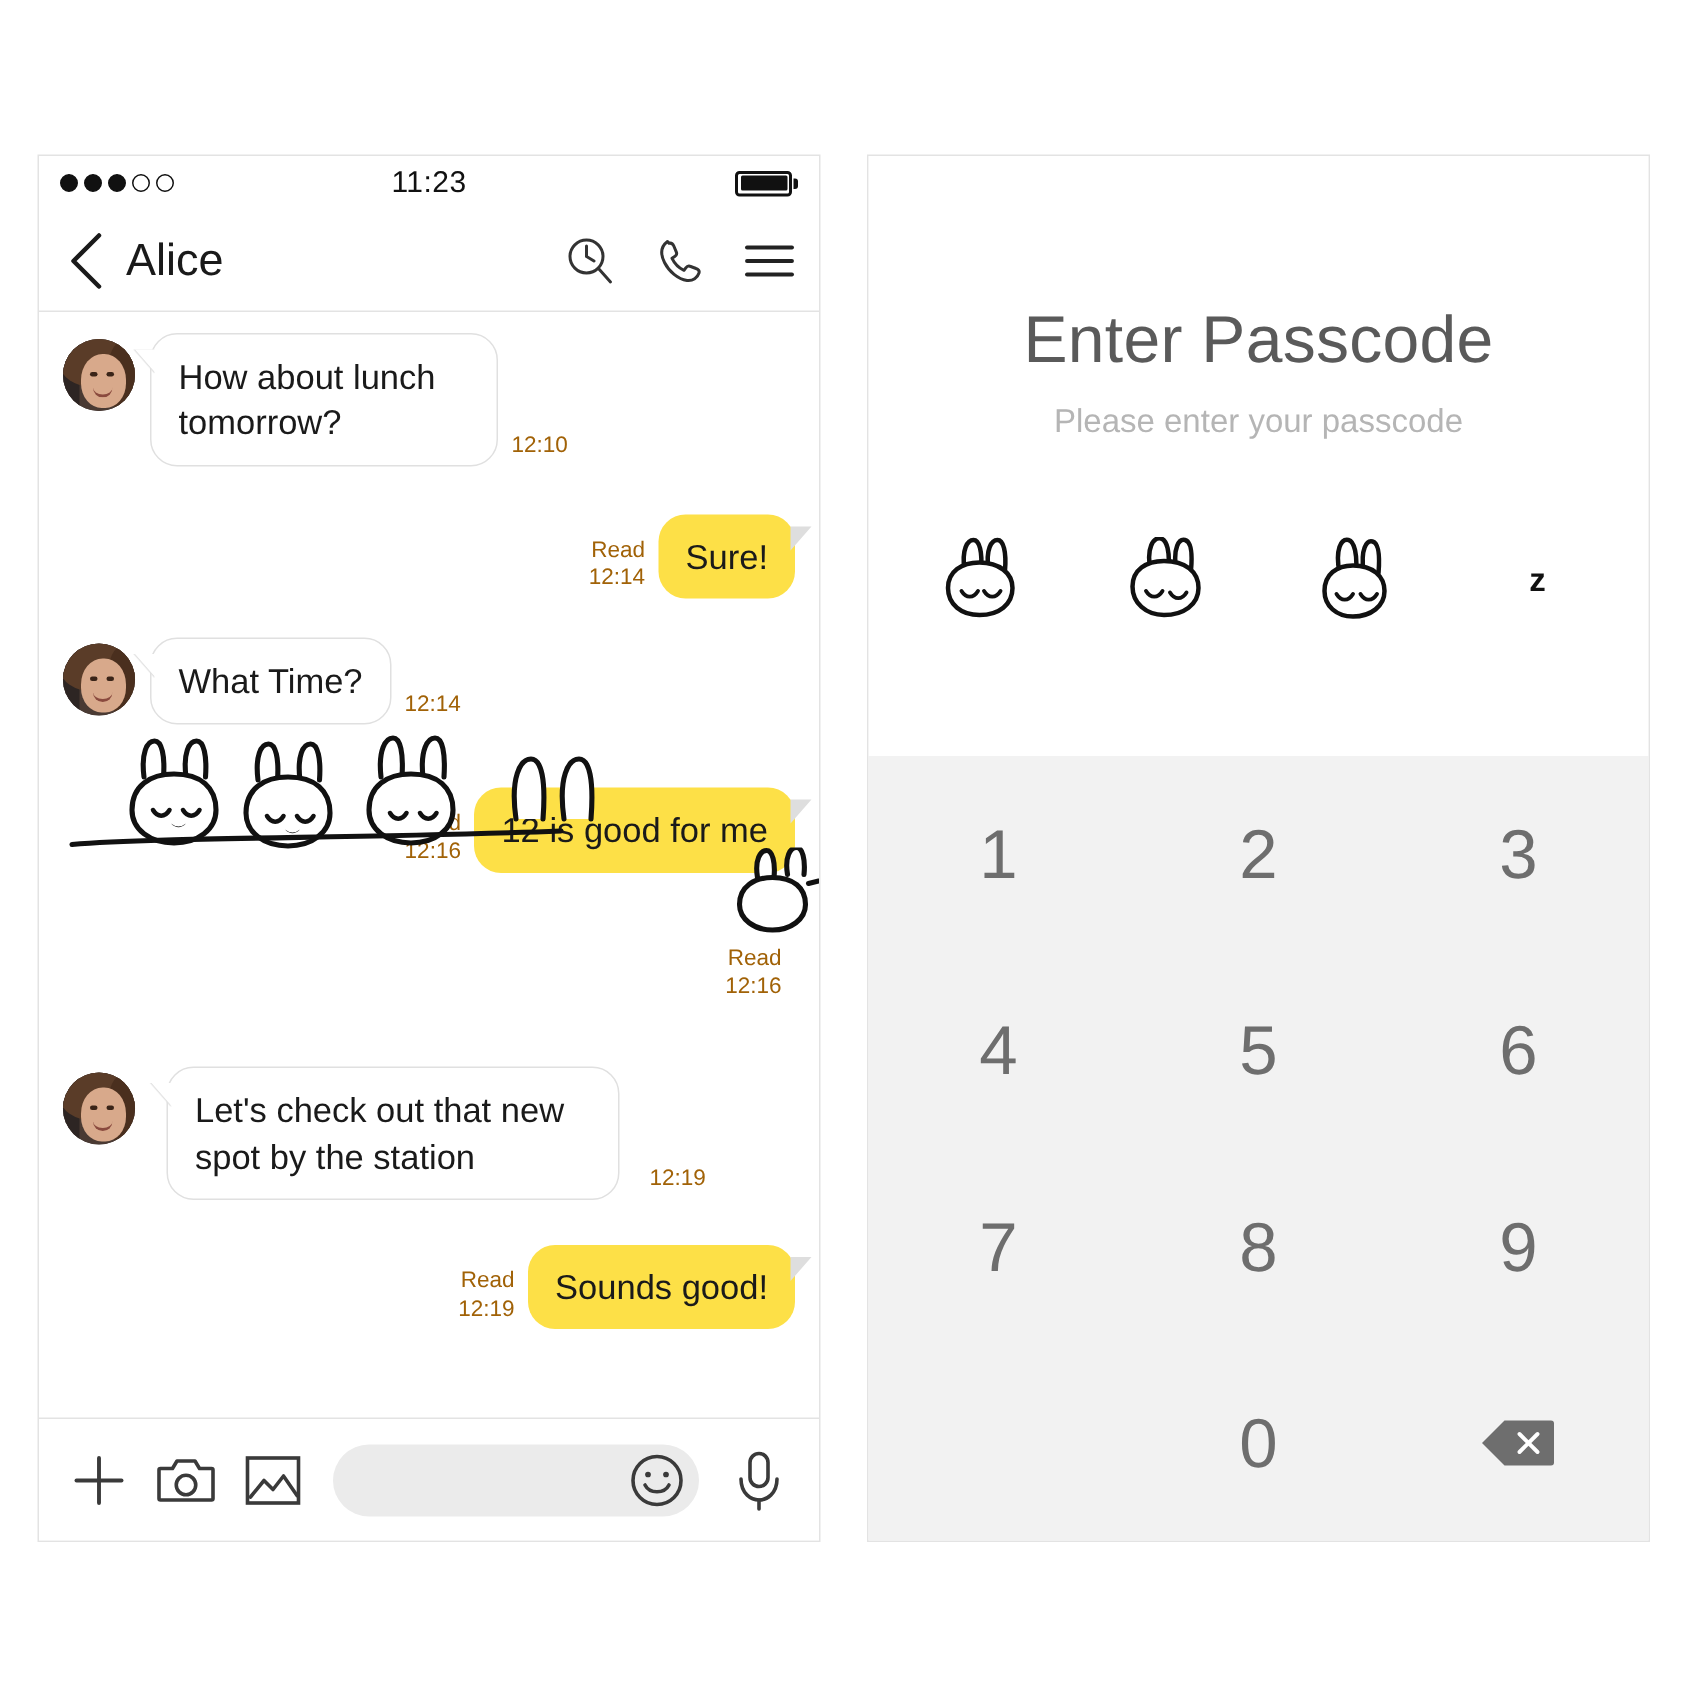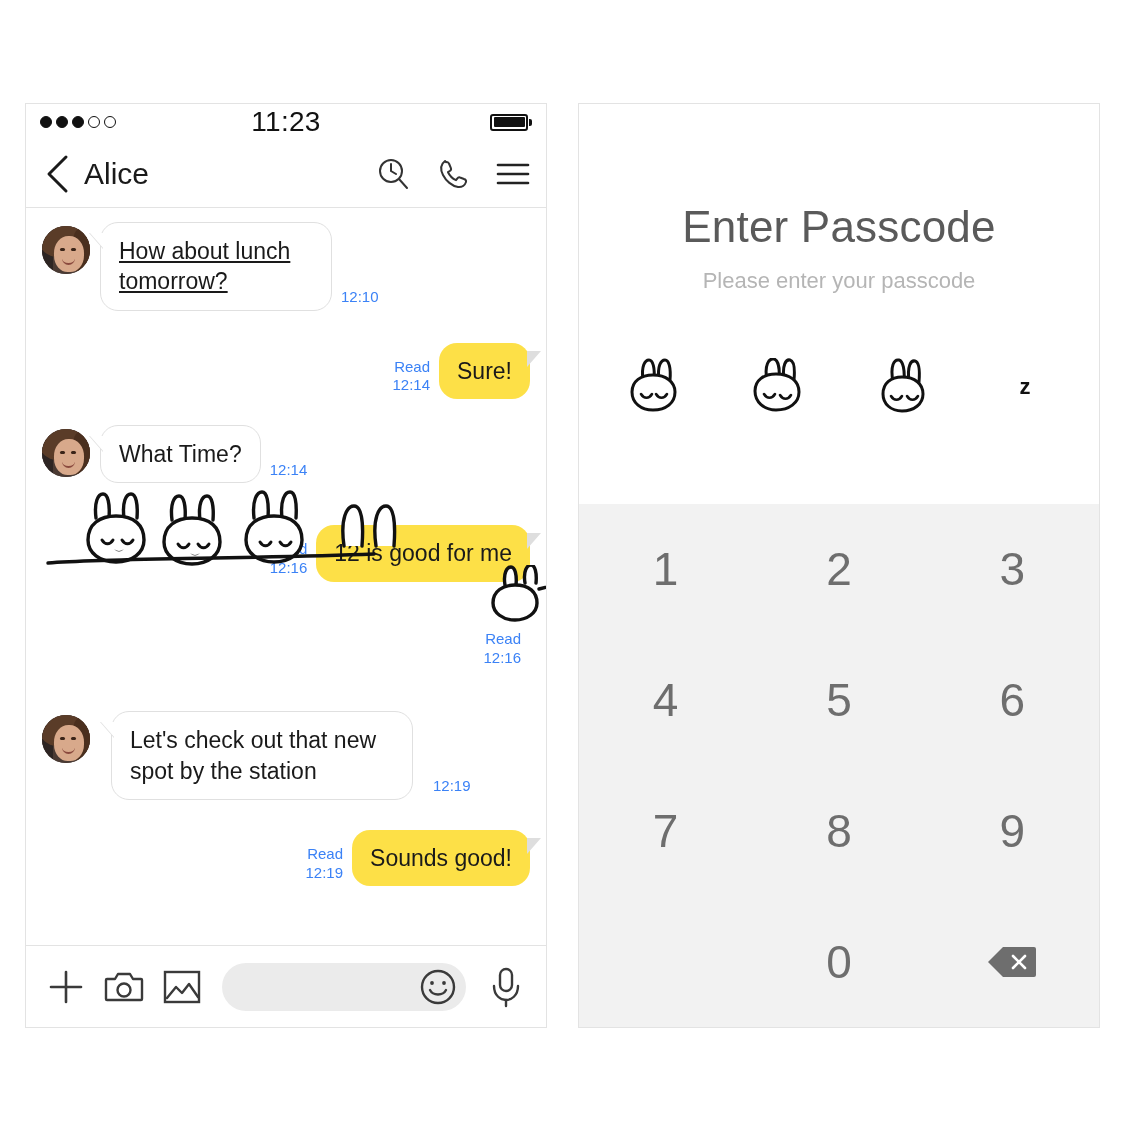--- a/index.html
+++ b/index.html
@@ -28,21 +28,21 @@
     display:flex;align-items:center;
     padding:0 14px;
     box-sizing:border-box;
     position:relative;
   }
   .signal-dots{display:flex;align-items:center;gap:4px;}
   .dot{width:12px;height:12px;border-radius:50%;border:1.4px solid #111;box-sizing:border-box;}
   .dot.filled{background:#111;}
   .status-time{
     position:absolute;left:0;right:0;text-align:center;
-    font-size:28px;color:#111;letter-spacing:.3px;
+    font-size:20px;color:#111;letter-spacing:.3px;
   }
   .battery{
     margin-left:auto;display:flex;align-items:center;position:relative;z-index:2;
   }
   .battery-body{
     width:38px;height:17px;border:2px solid #111;border-radius:3px;
     box-sizing:border-box;padding:1.5px;
   }
   .battery-fill{background:#111;width:100%;height:100%;border-radius:1px;}
   .battery-cap{width:3px;height:7px;background:#111;border-radius:0 2px 2px 0;margin-left:1px;}
@@ -125,21 +125,21 @@
     border-bottom:16px solid transparent;
     filter:drop-shadow(-1px 0 0 #e0e0e0);
   }
   .bubble.out::after{
     content:"";position:absolute;right:-11px;top:8px;
     width:0;height:0;
     border-left:14px solid #dedede;
     border-bottom:16px solid transparent;
   }
   .meta{
-    font-size:15px;color:#3b82f6;line-height:1.25;
+    font-size:15px;color:#a16207;line-height:1.25;
     display:flex;flex-direction:column;
   }
   .meta.left{align-items:flex-end;margin-right:9px;margin-bottom:4px;text-align:center;}
   .meta.right{margin-left:9px;margin-bottom:4px;}
 
   
   .sticker{position:absolute;pointer-events:none;}
   #sticker-bunnies{left:18px;top:280px;width:390px;height:95px;z-index:5;}
   #sticker-bunnies-2{left:455px;top:357px;width:110px;height:60px;z-index:5;}
 
@@ -252,21 +252,21 @@
       <div class="avatar">
         <div class="av-bg"></div>
           <div class="av-dark"></div>
         <div class="av-hair"></div>
           <div class="av-hair2"></div>
           <div class="av-face"></div>
         <div class="av-eye l"></div>
           <div class="av-eye r"></div>
           <div class="av-smile"></div>
       </div>
-      <div class="bubble in" style="max-width:232px;text-decoration:underline;">How about lunch tomorrow?</div>
+      <div class="bubble in" style="max-width:232px;">How about lunch tomorrow?</div>
       <div class="meta right" style="align-self:flex-end;">
         <span>12:10</span>
       </div>
     </div>
 
     <div class="msg-row out" style="margin-top:32px;">
       <div class="meta left">
         <span>Read</span>
         <span>12:14</span>
       </div>

